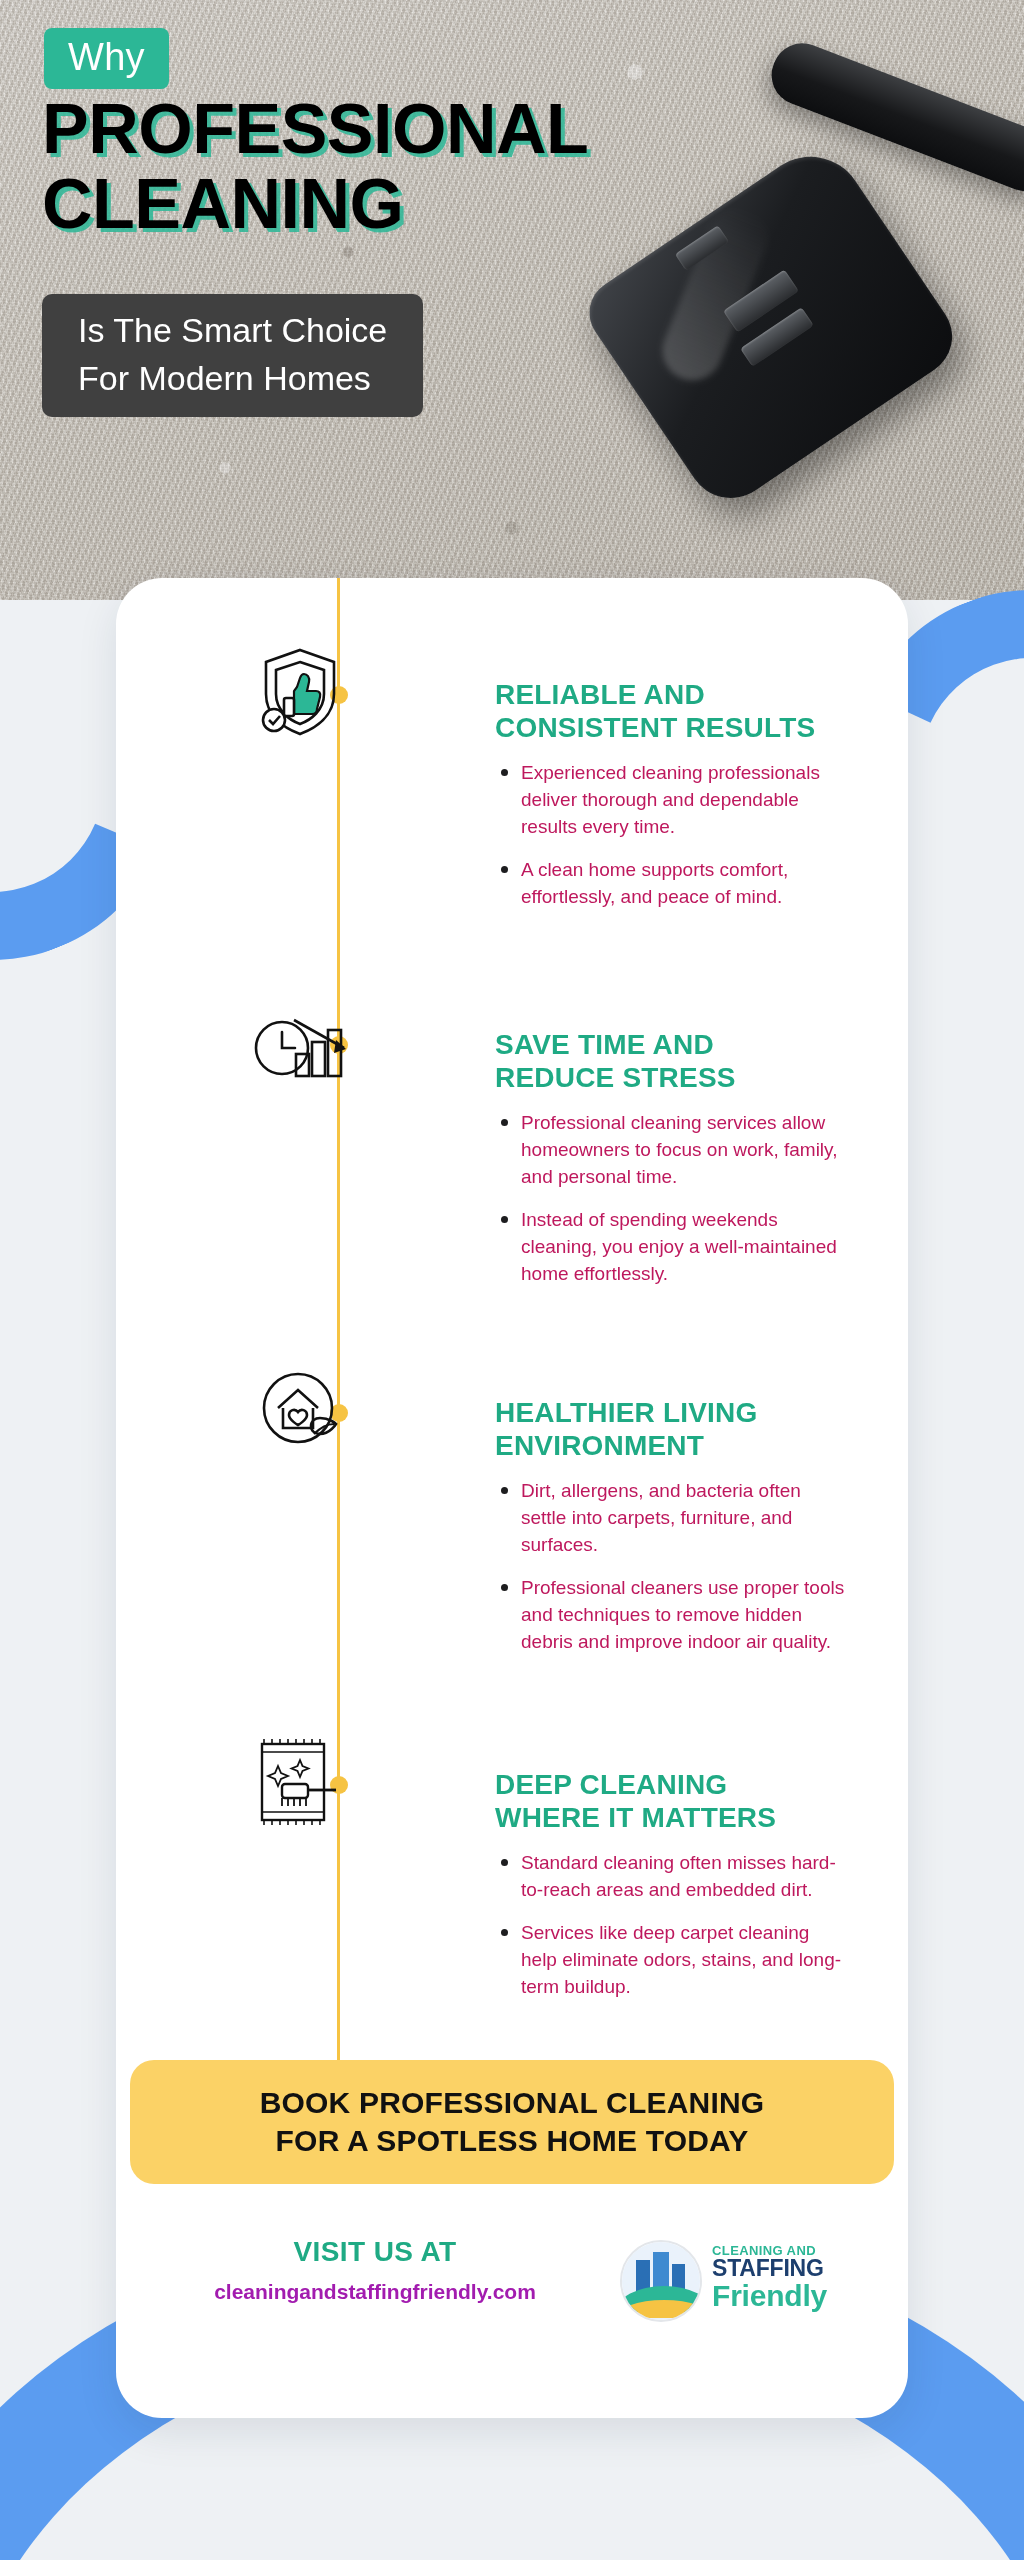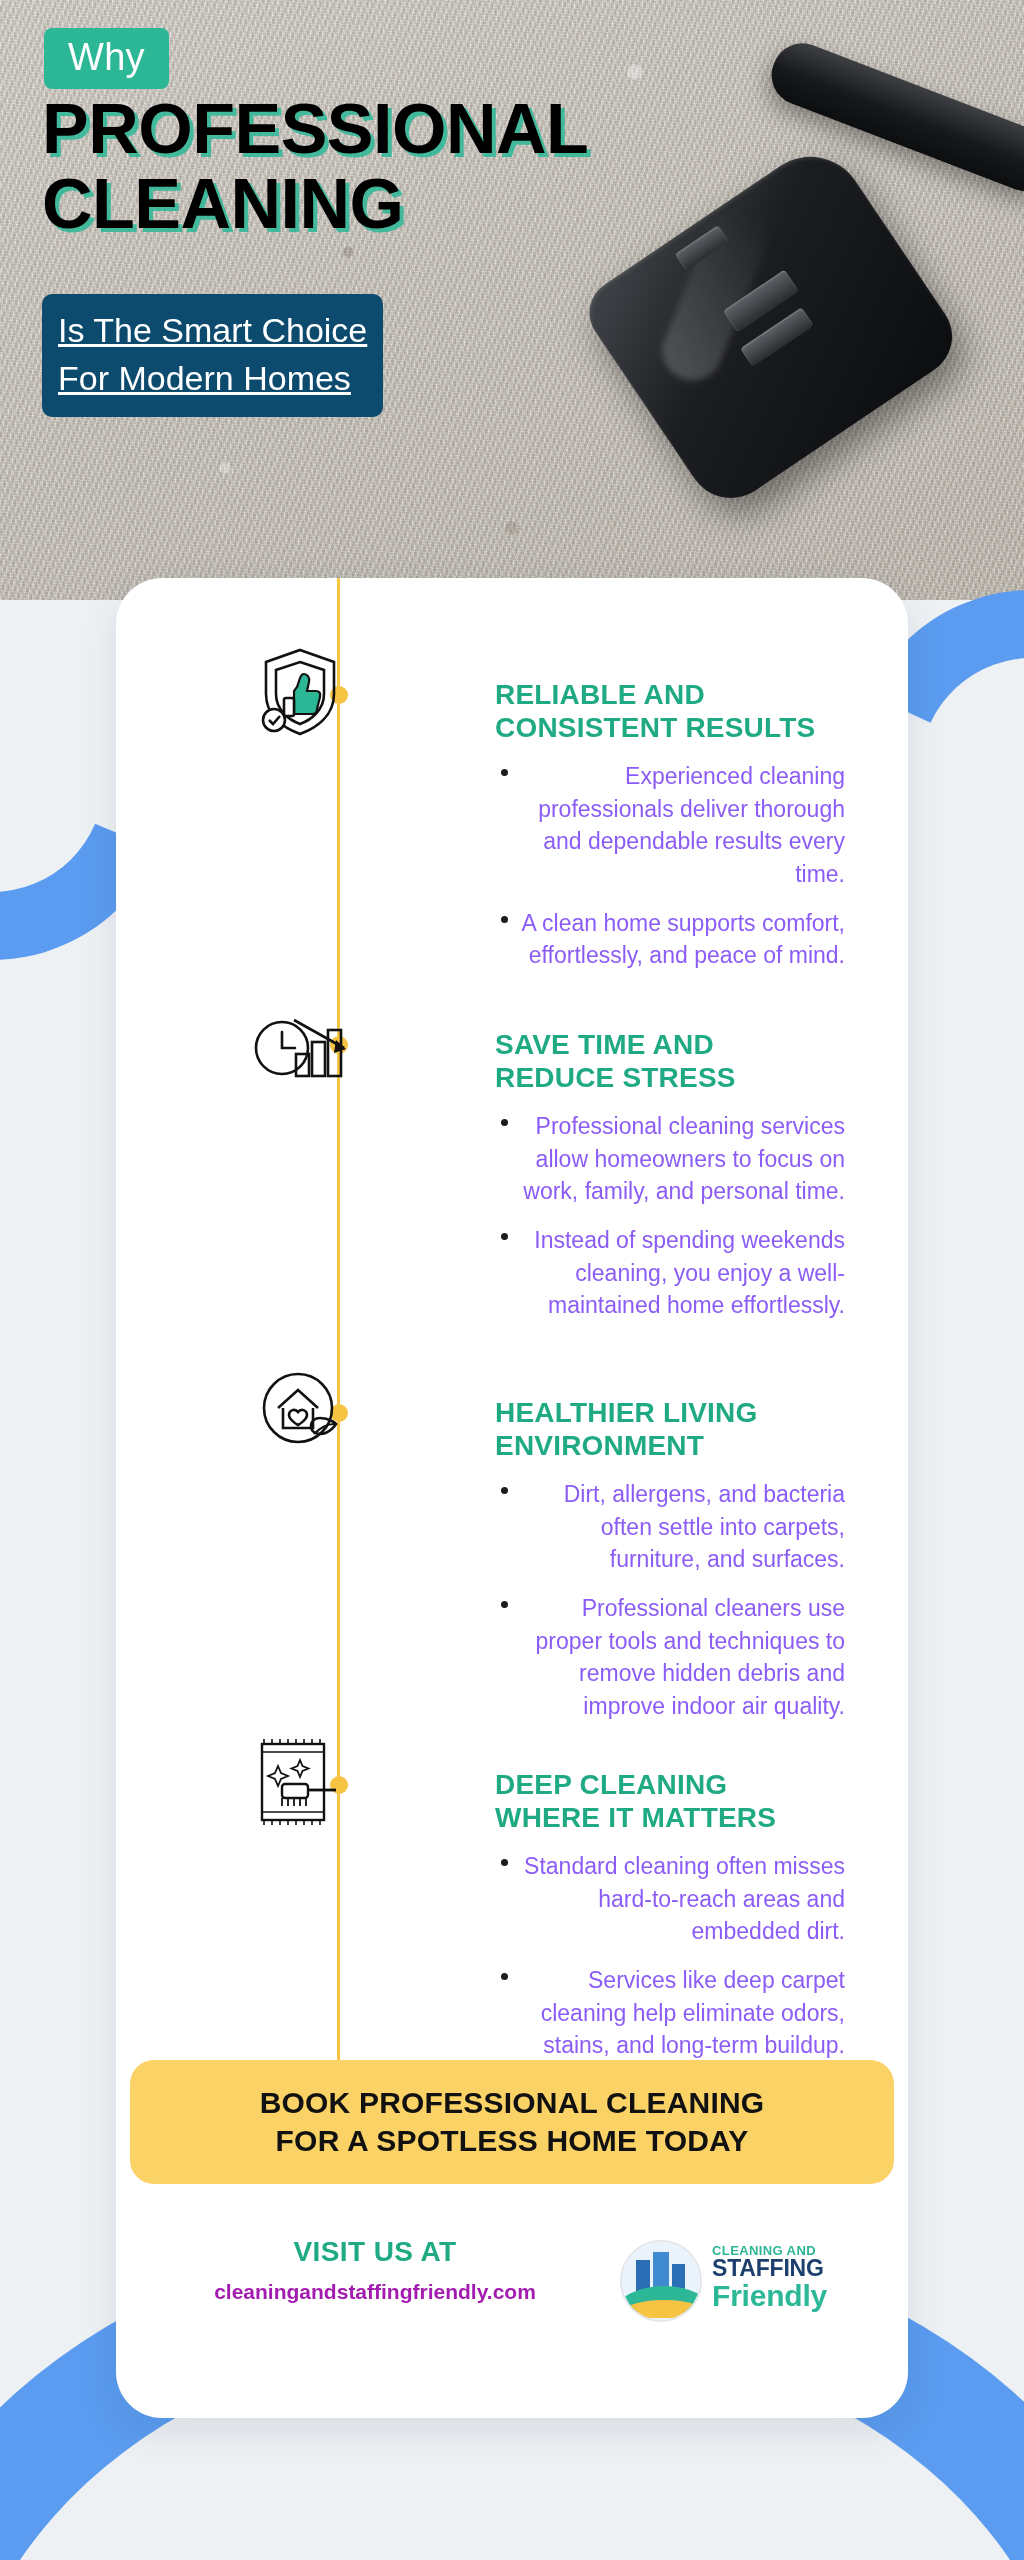--- a/index.html
+++ b/index.html
@@ -87,23 +87,23 @@
     letter-spacing:.3px;
   }
   .hero-title {
     position:absolute; left:42px; top:92px;
     color:#000; font-weight:bold; font-size:70px; line-height:1.07;
     letter-spacing:-.5px;
     text-shadow: 4px 4px 0 rgba(44,183,150,.85);
   }
   .hero-sub {
     position:absolute; left:42px; top:294px;
-    background:#0c4a6e; color:#fff;
+    background:#404040; color:#fff;
     font-size:34px; line-height:1.42; font-weight:400;
-    padding:12px 16px 14px; border-radius:10px;text-decoration:underline;
+    padding:12px 36px 14px; border-radius:10px;
   }
 
   
   .swoosh-left, .swoosh-right {
     position:absolute; width:360px; height:360px;
     border:68px solid #5b9cf0; border-radius:50%;
     border-right-color:transparent; border-top-color:transparent;
   }
   .swoosh-left { left:-188px; top:600px; transform: rotate(-22deg); }
   .swoosh-right { right:-188px; top:590px; transform: rotate(160deg); }
@@ -143,21 +143,21 @@
     display:flex; align-items:center; justify-content:center;
   }
   .txt { position:absolute; left:379px; width:350px; }
   .h-item {
     color:#1faa84; font-weight:bold; font-size:28px; line-height:1.18;
     letter-spacing:.2px; margin-bottom:16px;
   }
   ul.bullets { list-style:none; }
   ul.bullets li {
     position:relative; padding-left:26px; margin-bottom:16px;
-    font-size:23px; line-height:1.42; color:#8b5cf6;text-align:right;
+    font-size:19px; line-height:1.42; color:#be185d;
   }
   ul.bullets li:before {
     content:""; position:absolute; left:6px; top:9px;
     width:7px; height:7px; border-radius:50%; background:#1d1d1f;
   }
 
   
   .cta {
     position:absolute; left:130px; top:2060px;
     width:764px; height:124px;

